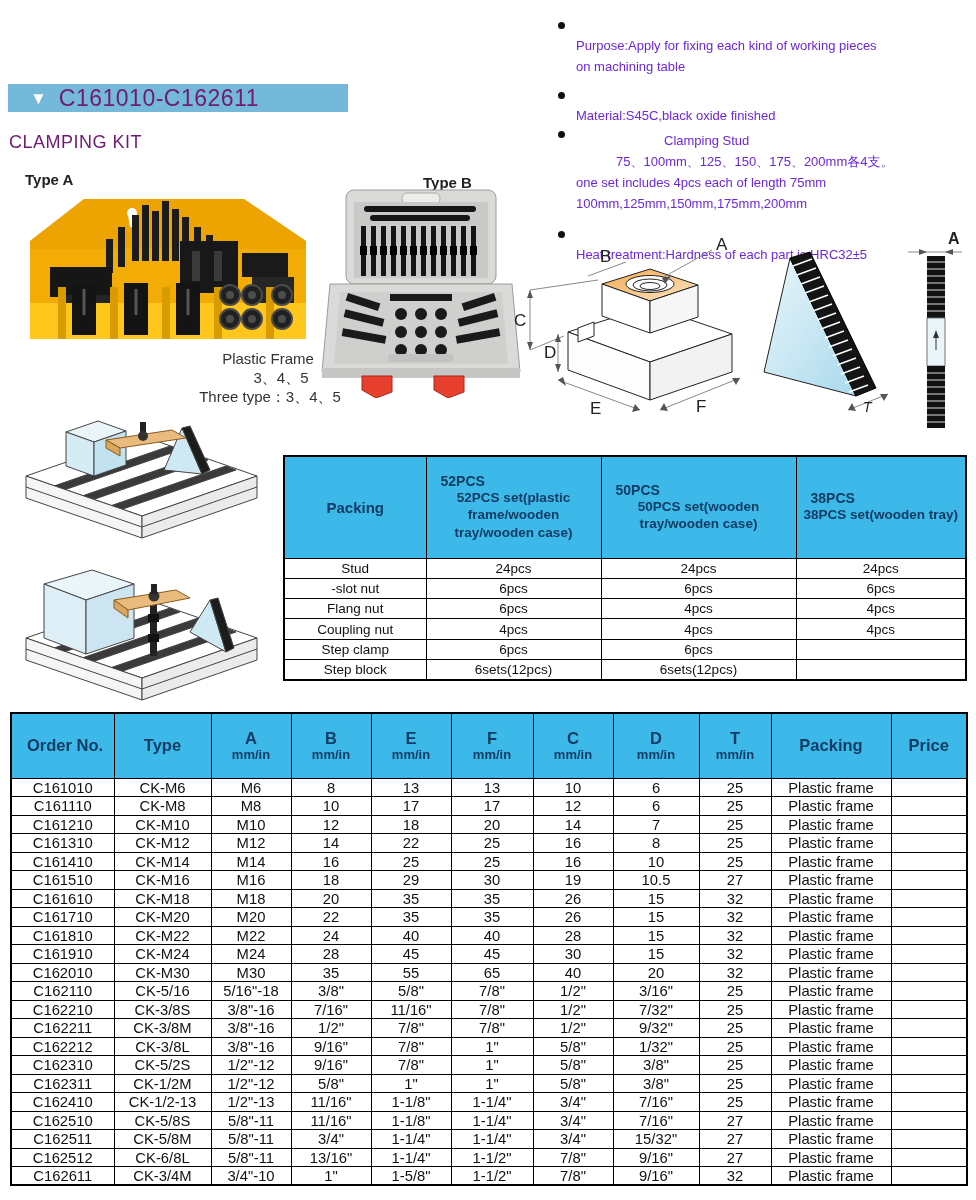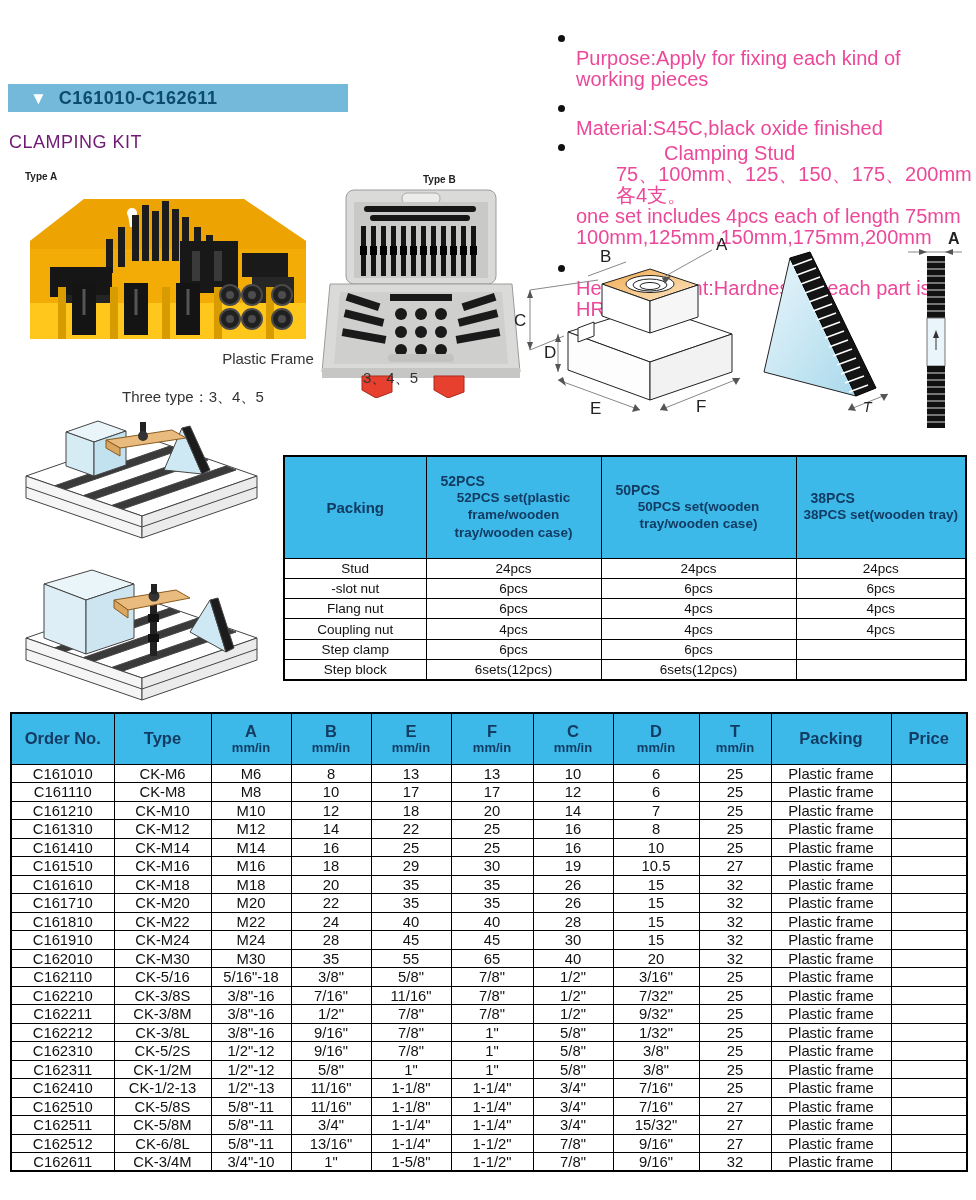--- a/index.html
+++ b/index.html
@@ -3,53 +3,53 @@
 <meta charset="utf-8">
 <style>
   *{margin:0;padding:0;box-sizing:border-box}
   html,body{background:#fff}
   body{width:976px;height:1200px;position:relative;font-family:"Liberation Sans",sans-serif;color:#111;overflow:hidden}
   .abs{position:absolute}
 
   
   .band{left:8px;top:84px;width:340px;height:28px;background:#74b9d9;display:flex;align-items:center;padding-left:22px}
   .band .tri{color:#fff;font-size:17px;margin-right:12px;line-height:1}
-  .band .code{color:#0c4a6e;font-weight:bold;font-size:18px;letter-spacing:.5px}
+  .band .code{color:#701a75;font-weight:normal;font-size:23px;letter-spacing:.5px}
   .kit-title{left:9px;top:132px;font-size:18px;color:#701a75;letter-spacing:.5px}
 
-  .type-label{font-weight:bold;font-size:10px;color:#222}
+  .type-label{font-weight:bold;font-size:15px;color:#222}
 
   
   .pf{left:118px;top:350px;width:300px;font-size:15px;color:#333;line-height:1.25}
   .pf .l1{text-align:center}
-  .pf .l2{text-align:right;padding-left:26px}
-  .pf .l3{text-align:left;padding-left:4px}
+  .pf .l2{text-align:center;padding-left:26px}
+  .pf .l3{text-align:center;padding-left:4px}
 
   
-  .info{left:545px;top:19px;width:430px;font-size:20px;color:#ec4899}
+  .info{left:545px;top:6px;width:430px;font-size:13px;color:#6d28d9}
   .info .dot{display:block;width:7px;height:7px;border-radius:50%;background:#101010;margin-left:13px}
   .info .txt{margin-left:31px;margin-top:6px;line-height:21px}
   .it1{margin-top:16px}.it2{margin-top:15px}.it3{margin-top:5px}.it4{margin-top:17px}
   .stud-title{padding-left:88px}
   .stud-cn{padding-left:40px}
 
   
   table{border-collapse:collapse;table-layout:fixed}
   .pack{left:283px;top:455px;width:682px;font-size:13.5px;border:2px solid #000}
   .pack th,.pack td{border:1px solid #000}
   .pack thead th{background:#3cb9e9;color:#123c63;height:102px;vertical-align:middle;padding:2px}
   .pk-title{text-align:left;padding-left:12px;font-size:14px;font-weight:bold}
   .pk-sub{text-align:center;font-weight:bold;font-size:13.5px;line-height:1.3}
   .pack .corner{font-size:15px;font-weight:bold;text-align:center}
   .pack tbody td{height:20.3px;text-align:center;background:#fff;white-space:nowrap;overflow:hidden}
 
   
   .spec{left:10px;top:712px;width:956px;font-size:14.8px;border:2px solid #000}
   .spec th,.spec td{border:1px solid #000;text-align:center;vertical-align:middle;white-space:nowrap;overflow:hidden}
-  .spec thead th{background:#3cb9e9;color:#123c63;font-weight:bold;font-size:16.5px;height:47px;line-height:1.15;padding:8px}
+  .spec thead th{background:#3cb9e9;color:#123c63;font-weight:bold;font-size:16.5px;height:47px;line-height:1.15;padding:15px}
   .spec thead th .sub{font-size:13px}
   .spec tbody td{height:18.5px;padding:0}
 
   svg{display:block}
   svg text{font-family:"Liberation Sans",sans-serif}
   .dimtxt{font-size:17px;fill:#222}
 </style>
 </head>
 <body>
 
@@ -57,20 +57,21 @@
   <span class="tri">▼</span>
   <span class="code">C161010-C162611</span>
 </div>
 <div class="abs kit-title">CLAMPING KIT</div>
 
 <div class="abs info">
   <div class="it1">
     <span class="dot"></span>
     <div class="txt">
       <div>Purpose:Apply for fixing each kind of working pieces</div>
+      <div>on machining table</div>
     </div>
   </div>
   <div class="it2">
     <span class="dot"></span>
     <div class="txt">Material:S45C,black oxide finished</div>
   </div>
   <div class="it3">
     <span class="dot"></span>
     <div class="txt" style="margin-top:-8px">
       <div class="stud-title">Clamping Stud</div>

